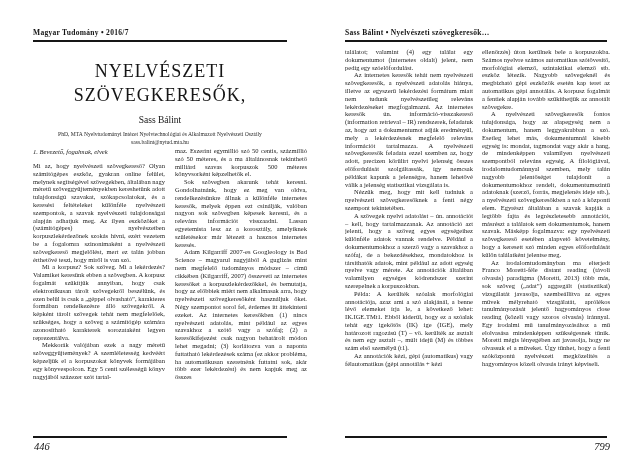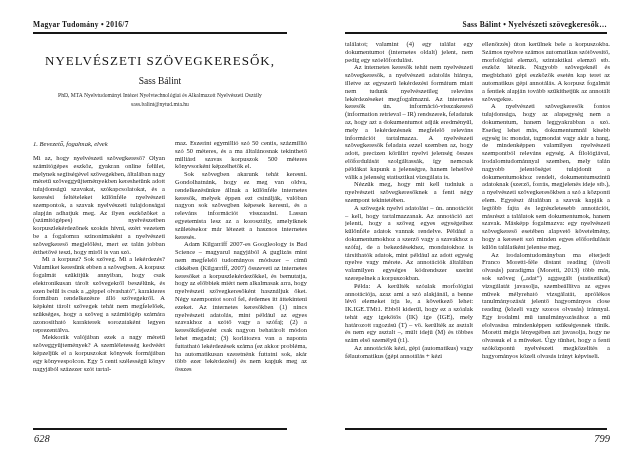--- a/index.html
+++ b/index.html
@@ -3,35 +3,35 @@
 <meta charset="utf-8">
 <style>
   html,body{margin:0;padding:0;}
   body{
     width:640px;height:470px;background:#ffffff;
     font-family:"Liberation Serif","DejaVu Serif",serif;
     color:#1e1e1e;overflow:hidden;
     -webkit-font-smoothing:antialiased;
   }
   .spread{position:relative;width:640px;height:470px;background:#ffffff;}
-  .page{position:absolute;top:0;height:350px;width:320px;}
+  .page{position:absolute;top:8px;height:350px;width:320px;}
   .page-left{left:0;}
   .page-right{left:320px;}
 
   
   .running-head{position:absolute;top:20px;font-size:7.5px;font-weight:bold;letter-spacing:.3px;color:#141414;white-space:nowrap;overflow:hidden;}
   .page-left .running-head{left:33px;width:254px;text-align:left;}
-  .page-right .running-head{left:25px;width:262px;text-align:right;}
+  .page-right .running-head{left:25px;width:262px;text-align:left;}
   .head-rule{position:absolute;top:32px;height:1.5px;background:#161616;}
   .page-left .head-rule{left:33px;width:254px;}
   .page-right .head-rule{left:25px;width:262px;}
 
   
   .title-block{position:absolute;left:27px;top:52px;width:266px;text-align:center;}
-  .article-title{margin:0;font-size:13px;font-weight:normal;letter-spacing:1px;line-height:1.32;color:#151515;}
+  .article-title{margin:0;font-size:18px;font-weight:normal;letter-spacing:1px;line-height:1.32;color:#151515;}
   .author{margin-top:7px;font-size:9.5px;color:#151515;font-family:Liberation Serif, serif;}
   .affiliation{margin-top:6px;font-size:5.6px;line-height:1.35;color:#2a2a2a;}
   .email{font-size:5.6px;line-height:1.5;color:#2a2a2a;}
 
   
   .cols{position:absolute;display:flex;overflow:hidden;}
   .page-left .cols{left:33px;top:139px;width:274px;height:289px;gap:10px;}
   .page-right .cols{left:25px;top:40px;width:265px;height:388px;gap:9px;}
   .col{flex:1 1 0;overflow:hidden;}
   .section-heading{font-size:6.6px;font-style:italic;margin:1px 0 7px 0;color:#1a1a1a;}
@@ -72,21 +72,21 @@
         <p class="para indent">Mekkorák valójában ezek a nagy méretű szöveggyűjtemények? A szemléletesség kedvéért képzeljük el a korpuszokat könyvek formájában egy könyvespolcon. Egy 5 centi szélességű könyv nagyjából százezer szót tartal-</p>
       </div>
       <div class="col">
         <p class="para">maz. Eszerint egymillió szó 50 centis, százmillió szó 50 méteres, és a ma általánosnak tekinthető milliárd szavas korpuszok 500 méteres könyvsorként képzelhetők el.</p>
         <p class="para indent">Sok szövegben akarunk tehát keresni. Gondolhatnánk, hogy ez meg van oldva, rendelkezésünkre állnak a különféle internetes keresők, melyek éppen ezt csinálják, valóban nagyon sok szövegben képesek keresni, és a releváns információt visszaadni. Lassan egyetemista lesz az a korosztály, amelyiknek születésekor már létezett a hasznos internetes keresés.</p>
         <p class="para indent">Adam Kilgarriff 2007-es Googleology is Bad Science – magyarul nagyjából A guglizás mint nem megfelelő tudományos módszer – című cikkében (Kilgarriff, 2007) összeveti az internetes keresőket a korpuszlekérdezőkkel, és bemutatja, hogy az előbbiek miért nem alkalmasak arra, hogy nyelvészeti szövegkeresőként használjuk őket. Négy szempontot sorol fel, érdemes itt áttekinteni ezeket. Az internetes keresőkben (1) nincs nyelvészeti adatolás, mint például az egyes szavakhoz a szótő vagy a szófaj; (2) a keresőkifejezést csak nagyon behatárolt módon lehet megadni; (3) korlátozva van a naponta futtatható lekérdezések száma (ez akkor probléma, ha automatikusan szeretnénk futtatni sok, akár több ezer lekérdezést) és nem kapjuk meg az összes</p>
       </div>
     </div>
 
     <div class="foot-rule"></div>
-    <div class="pageno">628</div>
+    <div class="pageno">446</div>
   </div>
 
   <div class="page page-right">
     <div class="running-head">Sass Bálint • Nyelvészeti szövegkeresők…</div>
     <div class="head-rule"></div>
 
     <div class="cols">
       <div class="col">
         <p class="para">találatot; valamint (4) egy találat egy dokumentumot (internetes oldalt) jelent, nem pedig egy szóelőfordulást.</p>
         <p class="para indent">Az internetes keresők tehát nem nyelvészeti szövegkeresők, a nyelvészeti adatolás hiánya, illetve az egyszerű lekérdezési formátum miatt nem tudunk nyelvészetileg releváns lekérdezéseket megfogalmazni. Az internetes keresők ún. információ-visszakereső (information retrieval – IR) rendszerek, feladatuk az, hogy azt a dokumentumot adják eredményül, mely a lekérdezésnek megfelelő releváns információt tartalmazza. A nyelvészeti szövegkeresők feladata ezzel szemben az, hogy adott, precízen körülírt nyelvi jelenség összes előfordulását szolgáltassák, így nemcsak példákat kapunk a jelenségre, hanem lehetővé válik a jelenség statisztikai vizsgálata is.</p>

